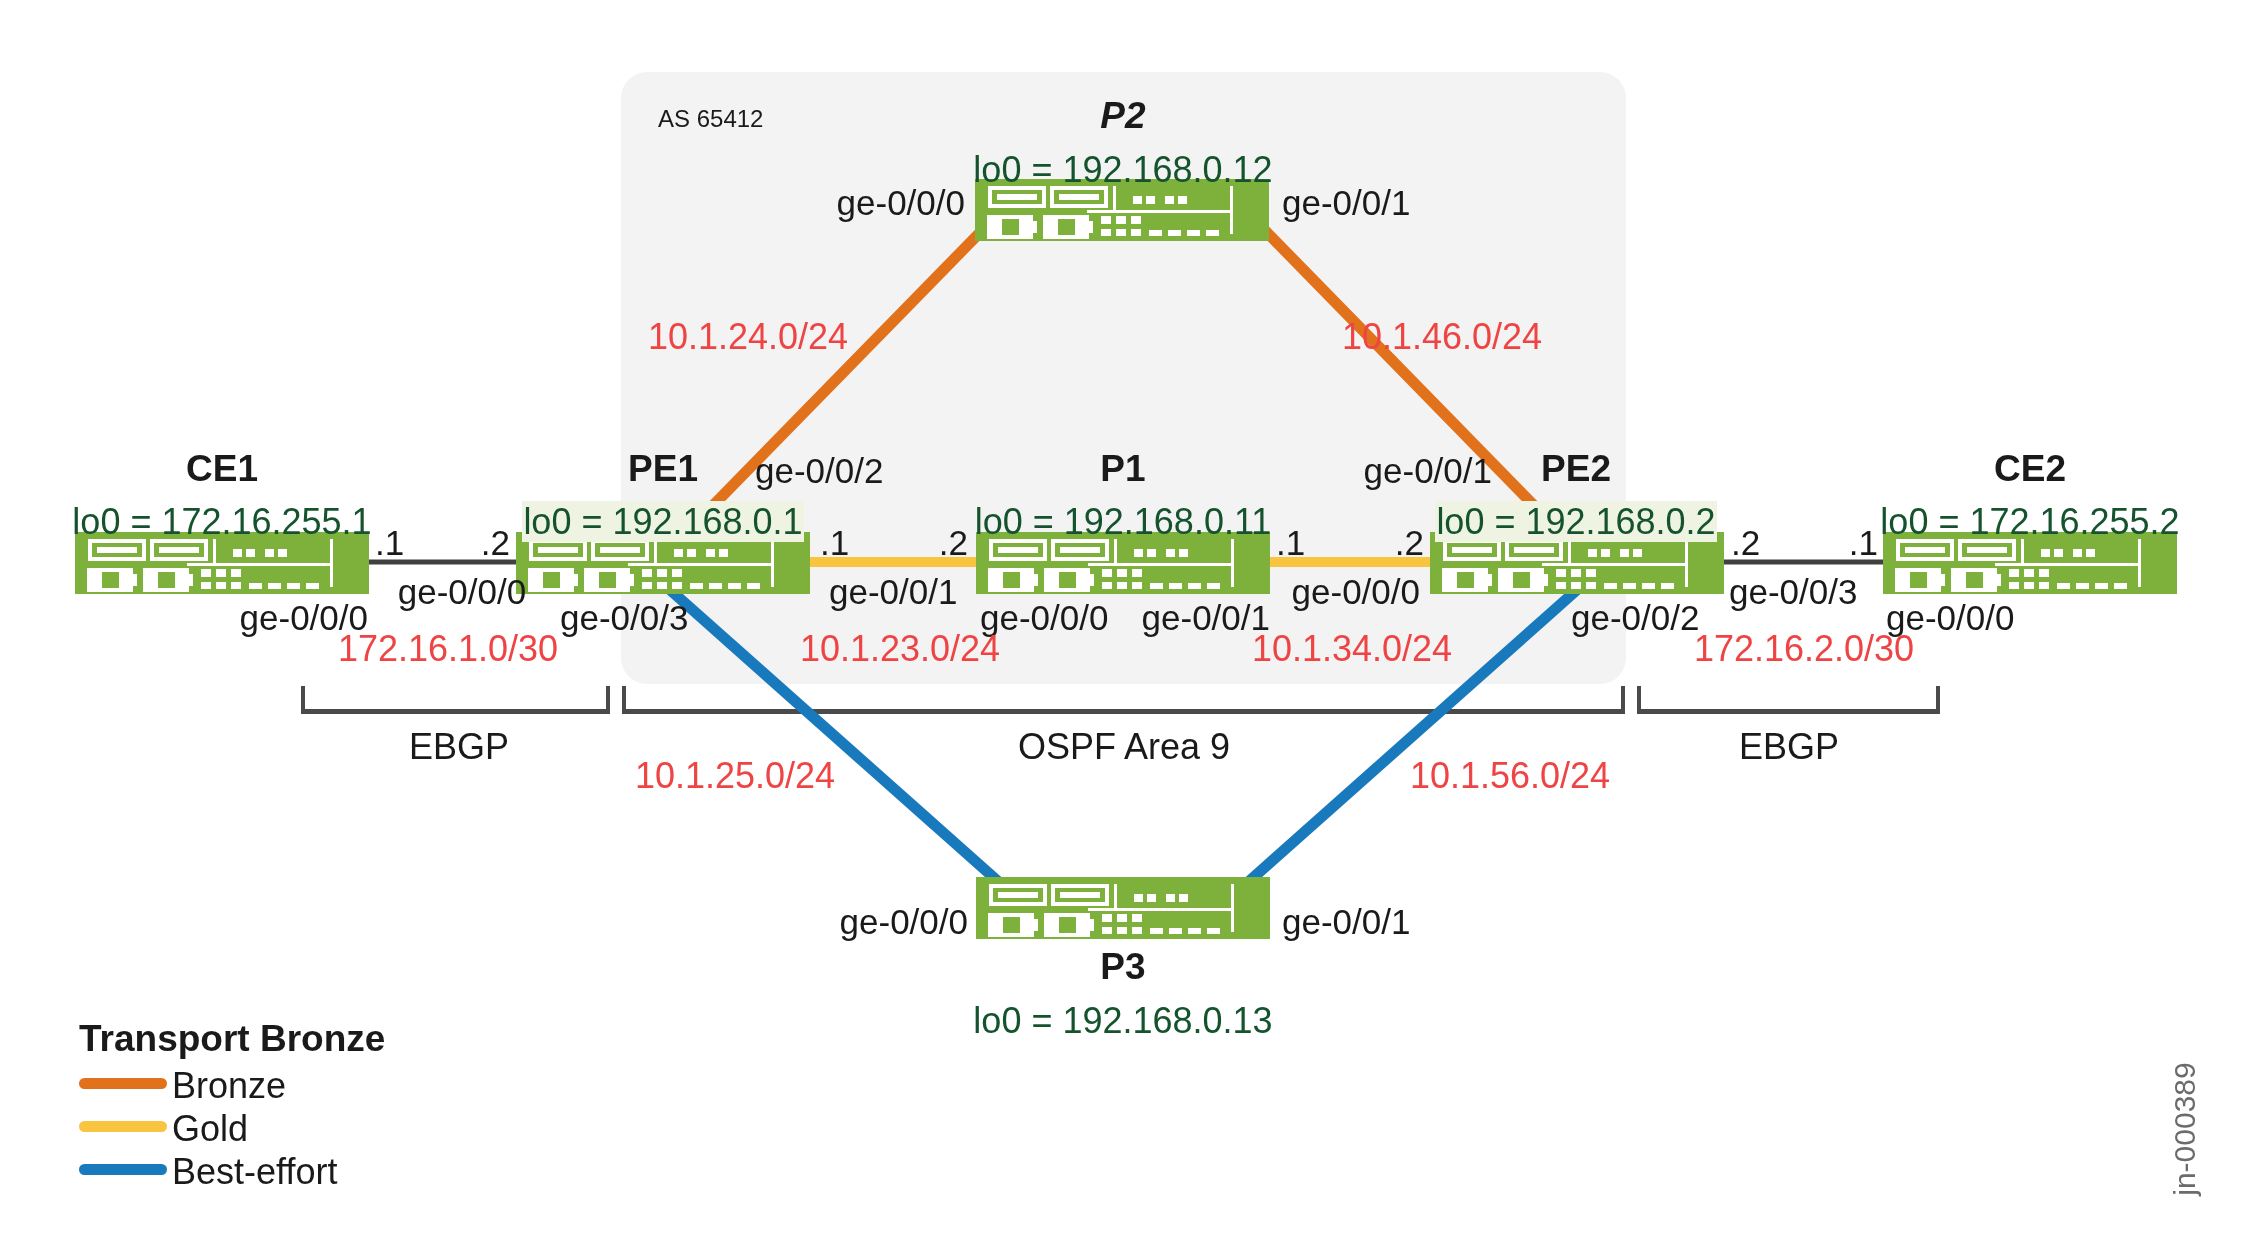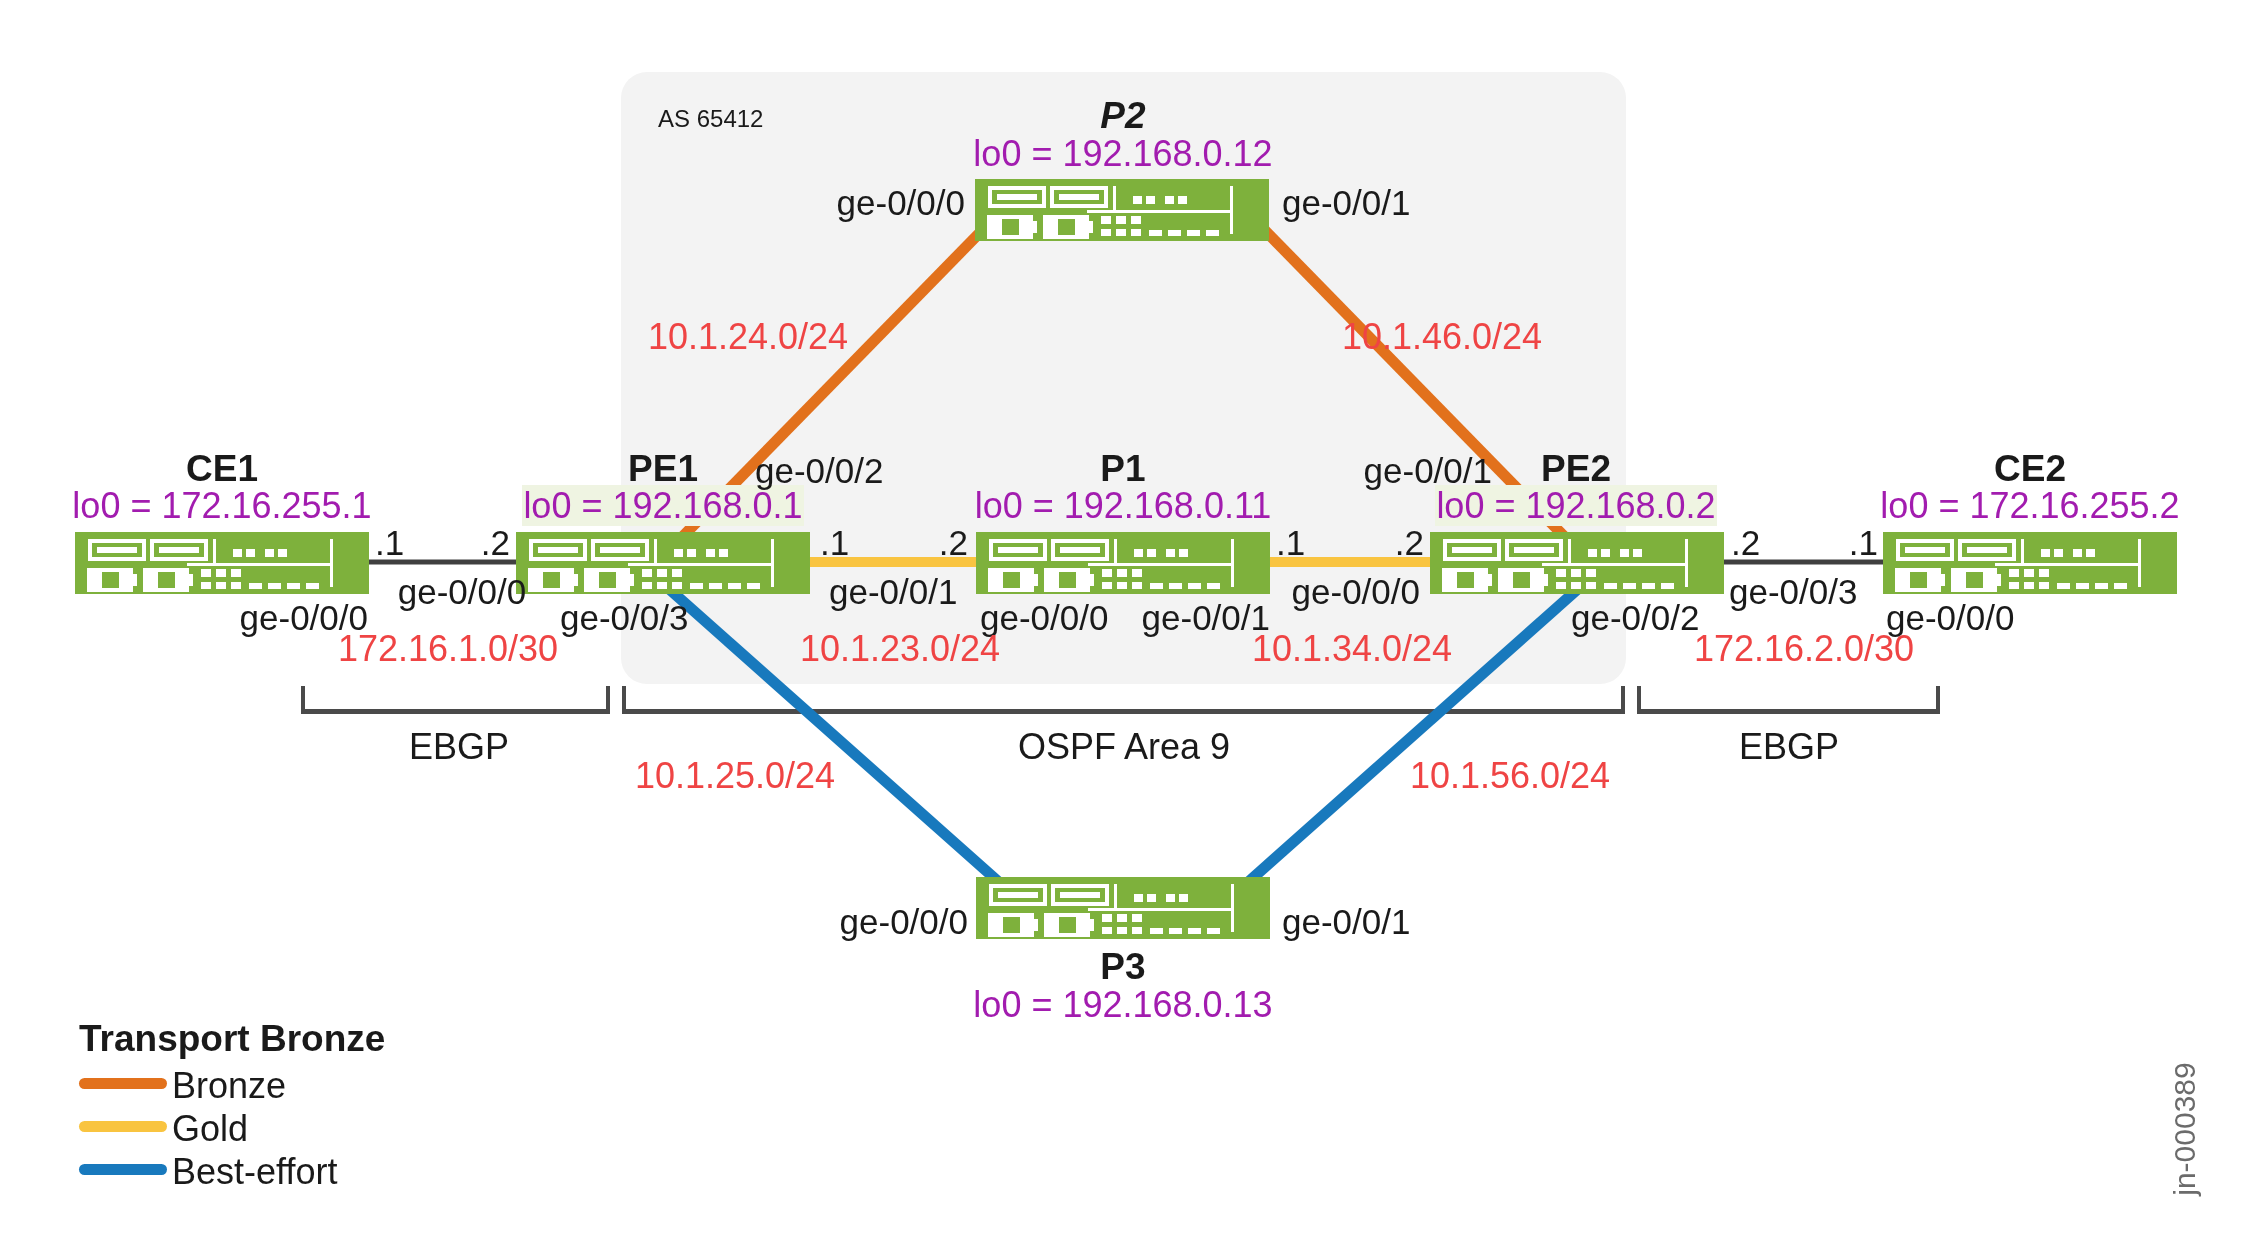--- a/index.html
+++ b/index.html
@@ -17,21 +17,21 @@
   .wires .gold{stroke:#f9c440;stroke-width:10;}
   .wires .bronze{stroke:#e2711c;stroke-width:11;}
   .wires .blue{stroke:#1879bd;stroke-width:11;}
   .router{position:absolute;width:294px;height:62px;z-index:4;}
 
   .lbl{position:absolute;font-size:35px;line-height:38px;white-space:nowrap;z-index:5;}
   .c{width:300px;text-align:center;}
   .r{text-align:right;}
   .w200{width:200px;} .w100{width:100px;}
   .node-name{font-weight:bold;font-size:37px;}
-  .lo{color:#a21caf;font-size:36px;}
+  .lo{color:#14532d;font-size:36px;margin-top:16px;}
   .hl{background:#eff4e2;padding:0 1px;}
   .net{color:#ef4444;font-size:36px;}
   .as-lbl{font-size:24px;}
   .proto{font-size:36px;}
   .legend-title{position:absolute;left:79px;top:1018px;font-weight:bold;font-size:37px;white-space:nowrap;z-index:5;}
   .sw{position:absolute;width:88px;height:11px;border-radius:6px;z-index:5;}
   .sw-bronze{left:79px;top:1078px;background:#e2711c;}
   .sw-gold{left:79px;top:1121px;background:#f9c440;}
   .sw-blue{left:79px;top:1164px;background:#1879bd;}
   .leg-lbl{position:absolute;left:172px;font-size:36px;white-space:nowrap;z-index:5;}

